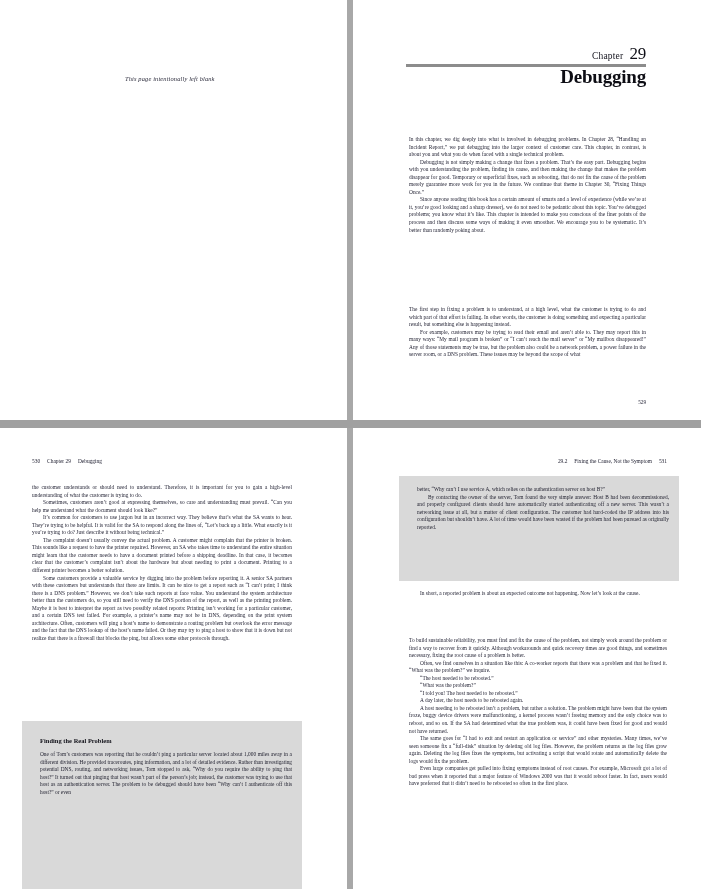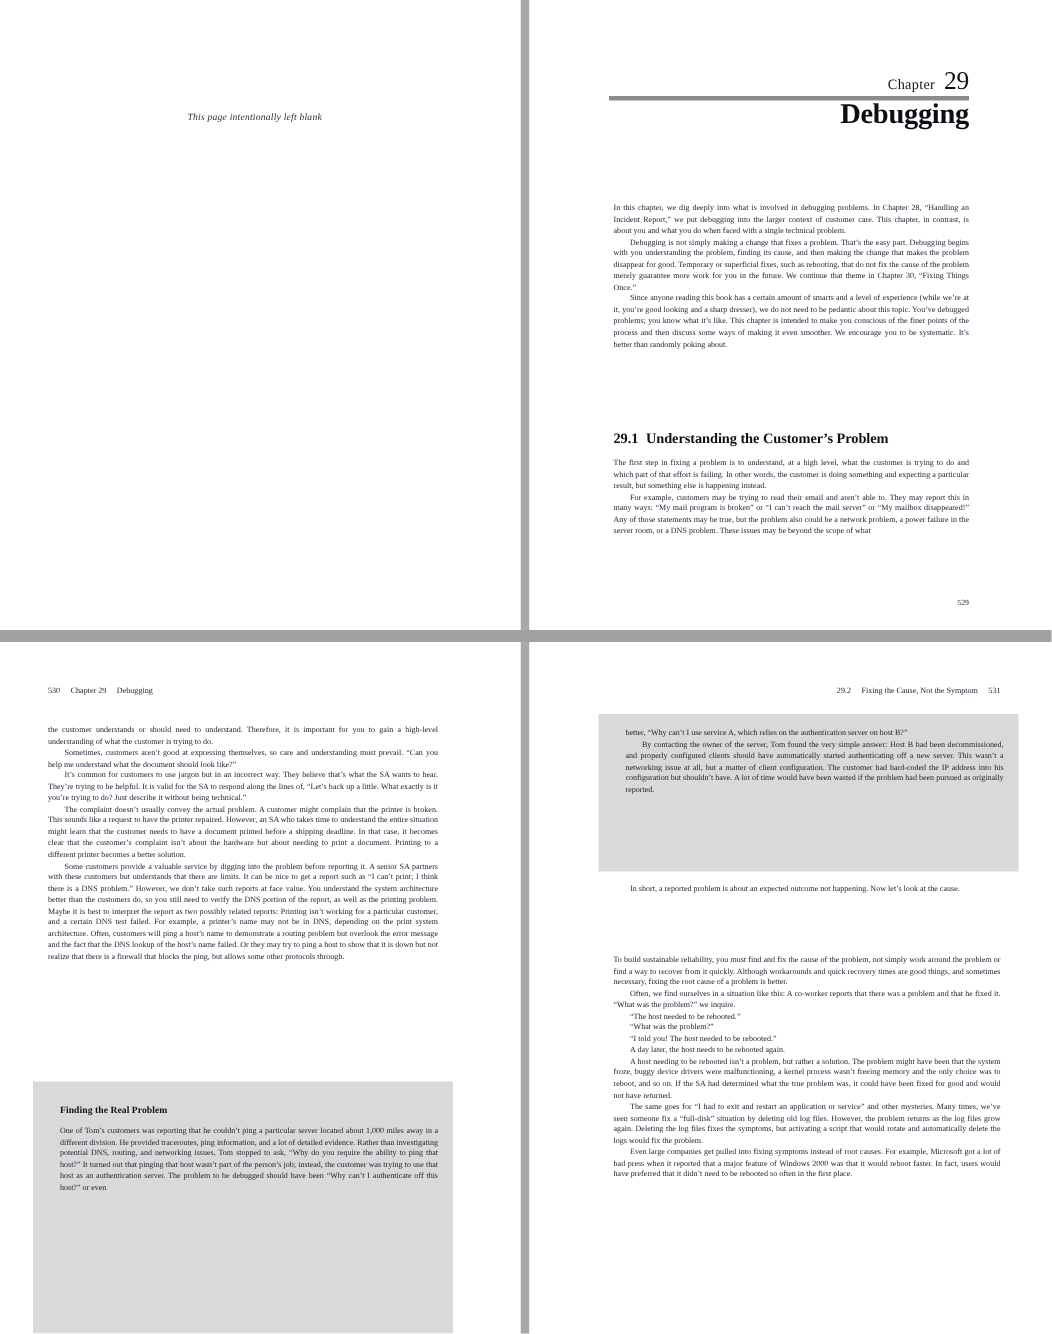--- a/index.html
+++ b/index.html
@@ -183,23 +183,20 @@
     </div>
     <div class="chap-rule"></div>
     <div class="chap-title">Debugging</div>
 
     <div class="body" style="left:56px; top:136px; width:237px;">
       <p class="noindent">In this chapter, we dig deeply into what is involved in debugging problems. In Chapter 28, “Handling an Incident Report,” we put debugging into the larger context of customer care. This chapter, in contrast, is about you and what you do when faced with a single technical problem.</p>
       <p>Debugging is not simply making a change that fixes a problem. That’s the easy part. Debugging begins with you understanding the problem, finding its cause, and then making the change that makes the problem disappear for good. Temporary or superficial fixes, such as rebooting, that do not fix the cause of the problem merely guarantee more work for you in the future. We continue that theme in Chapter 30, “Fixing Things Once.”</p>
       <p>Since anyone reading this book has a certain amount of smarts and a level of experience (while we’re at it, you’re good looking and a sharp dresser), we do not need to be pedantic about this topic. You’ve debugged problems; you know what it’s like. This chapter is intended to make you conscious of the finer points of the process and then discuss some ways of making it even smoother. We encourage you to be systematic. It’s better than randomly poking about.</p>
     </div>
 
-    <div class="sec-head" style="position:absolute; left:56px; top:287px; width:237px;">
-      <span class="num">29.1</span><span>Understanding the Customer’s Problem</span>
-    </div>
 
     <div class="body" style="left:56px; top:306px; width:237px;">
       <p class="noindent">The first step in fixing a problem is to understand, at a high level, what the customer is trying to do and which part of that effort is failing. In other words, the customer is doing something and expecting a particular result, but something else is happening instead.</p>
       <p>For example, customers may be trying to read their email and aren’t able to. They may report this in many ways: “My mail program is broken” or “I can’t reach the mail server” or “My mailbox disappeared!” Any of those statements may be true, but the problem also could be a network problem, a power failure in the server room, or a DNS problem. These issues may be beyond the scope of what</p>
     </div>
 
     <div class="folio" style="left:279px; top:399px; text-align:right; width:14px;">529</div>
   </div>
 
   <div class="page page-bl">

